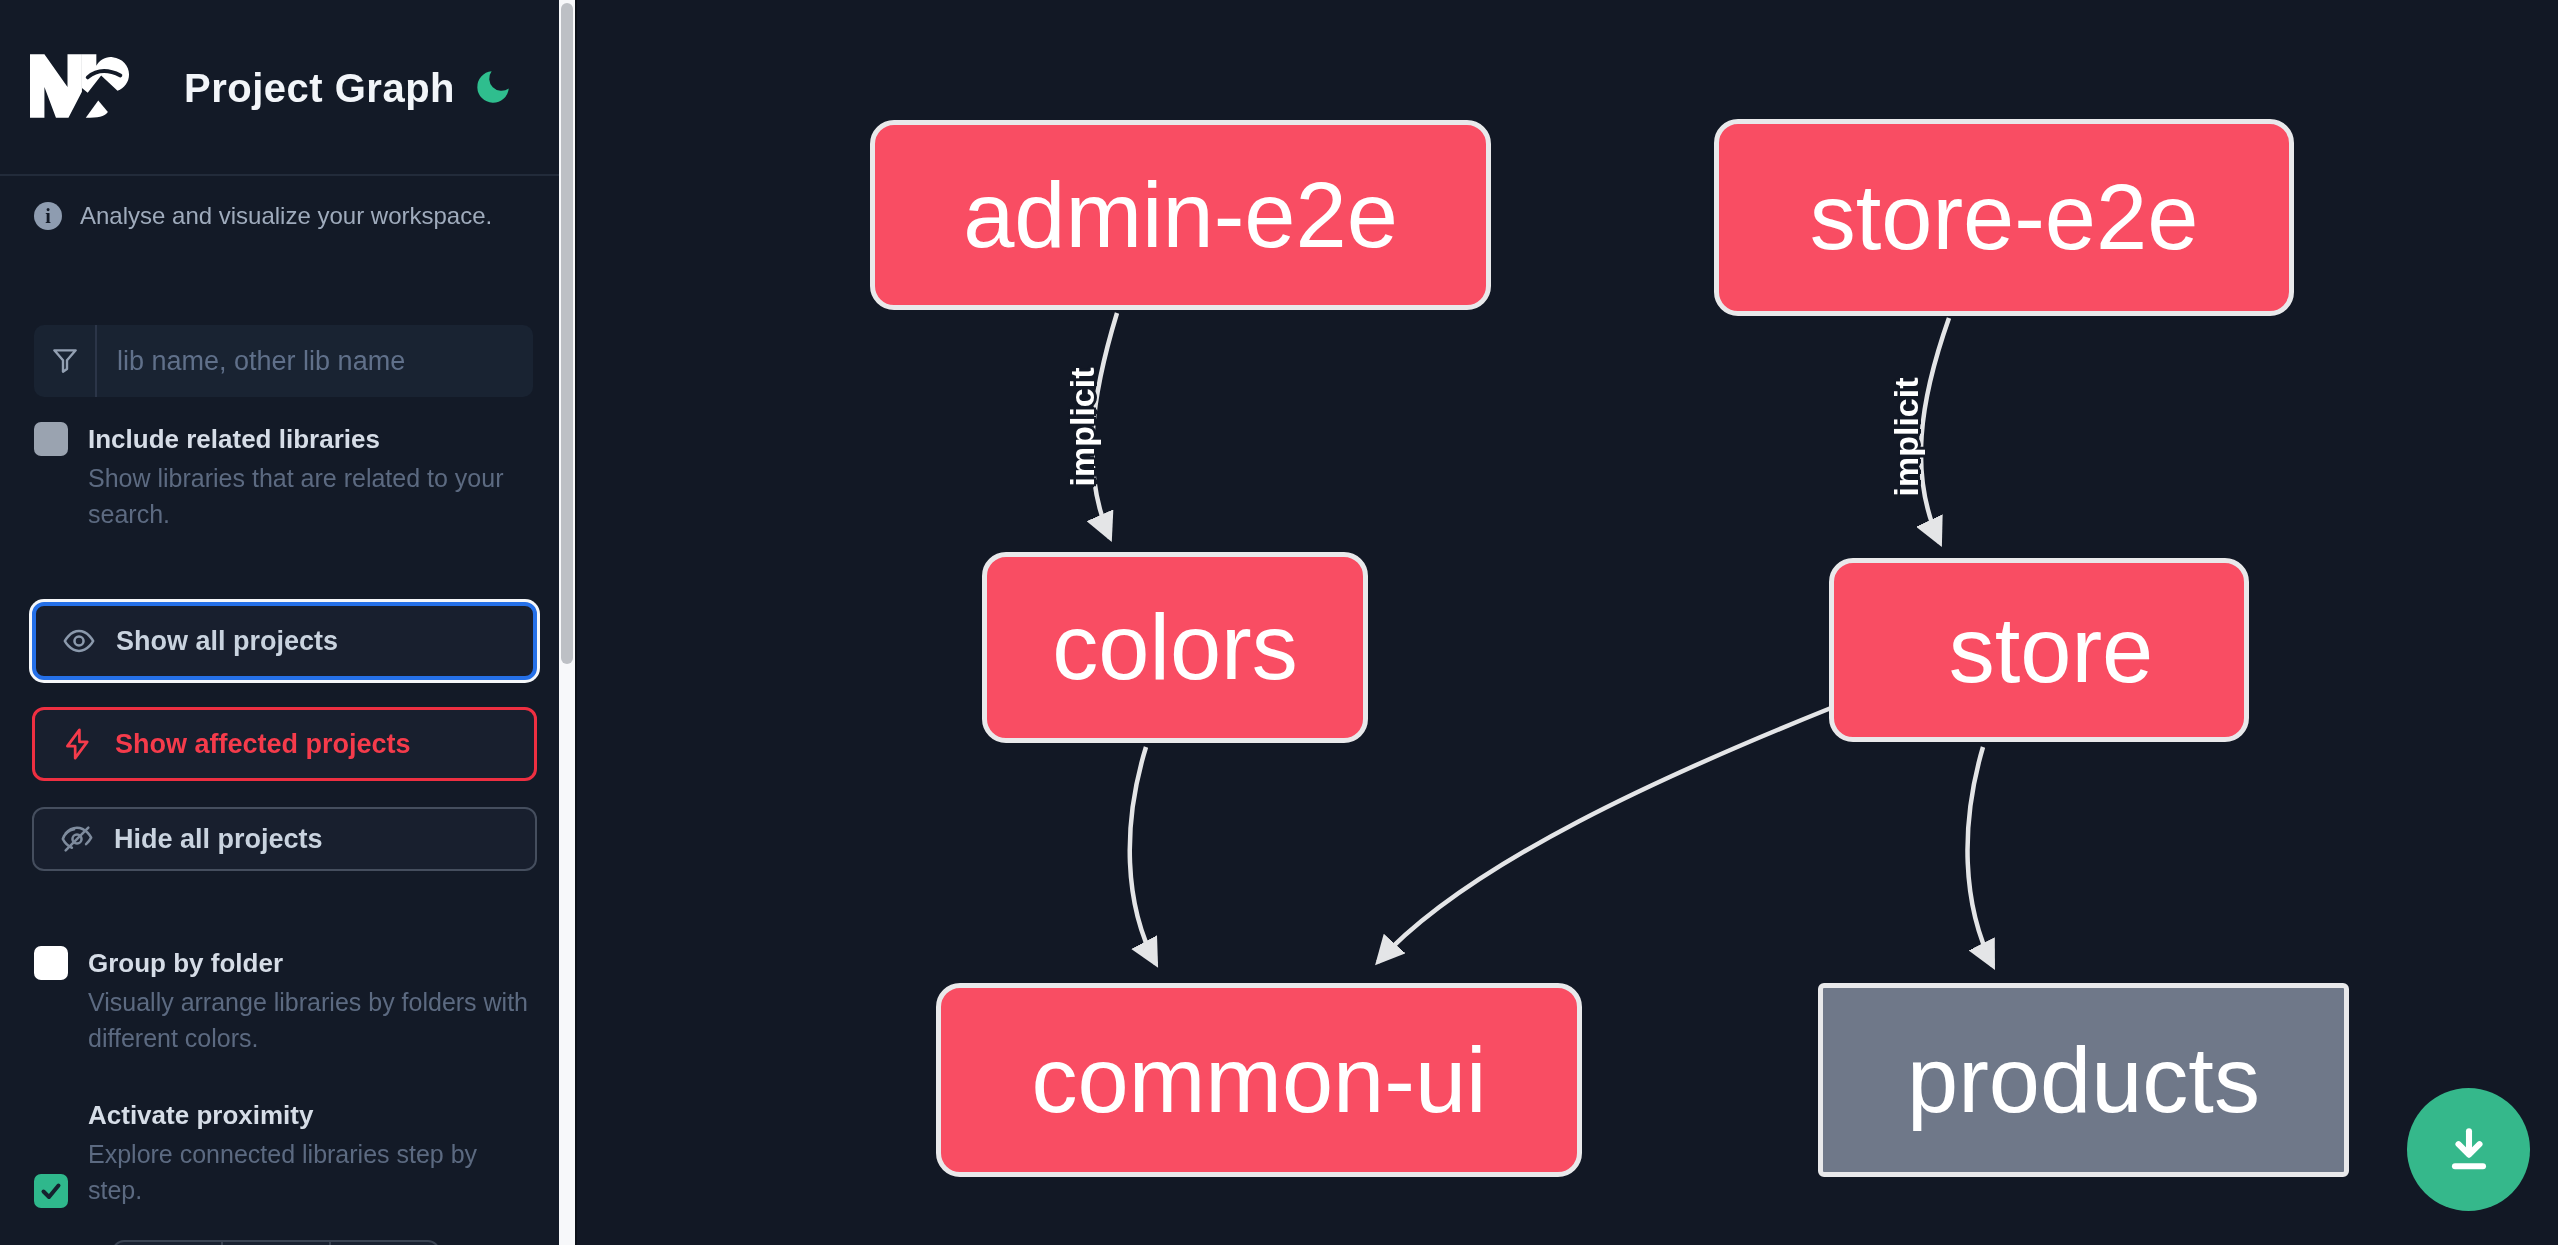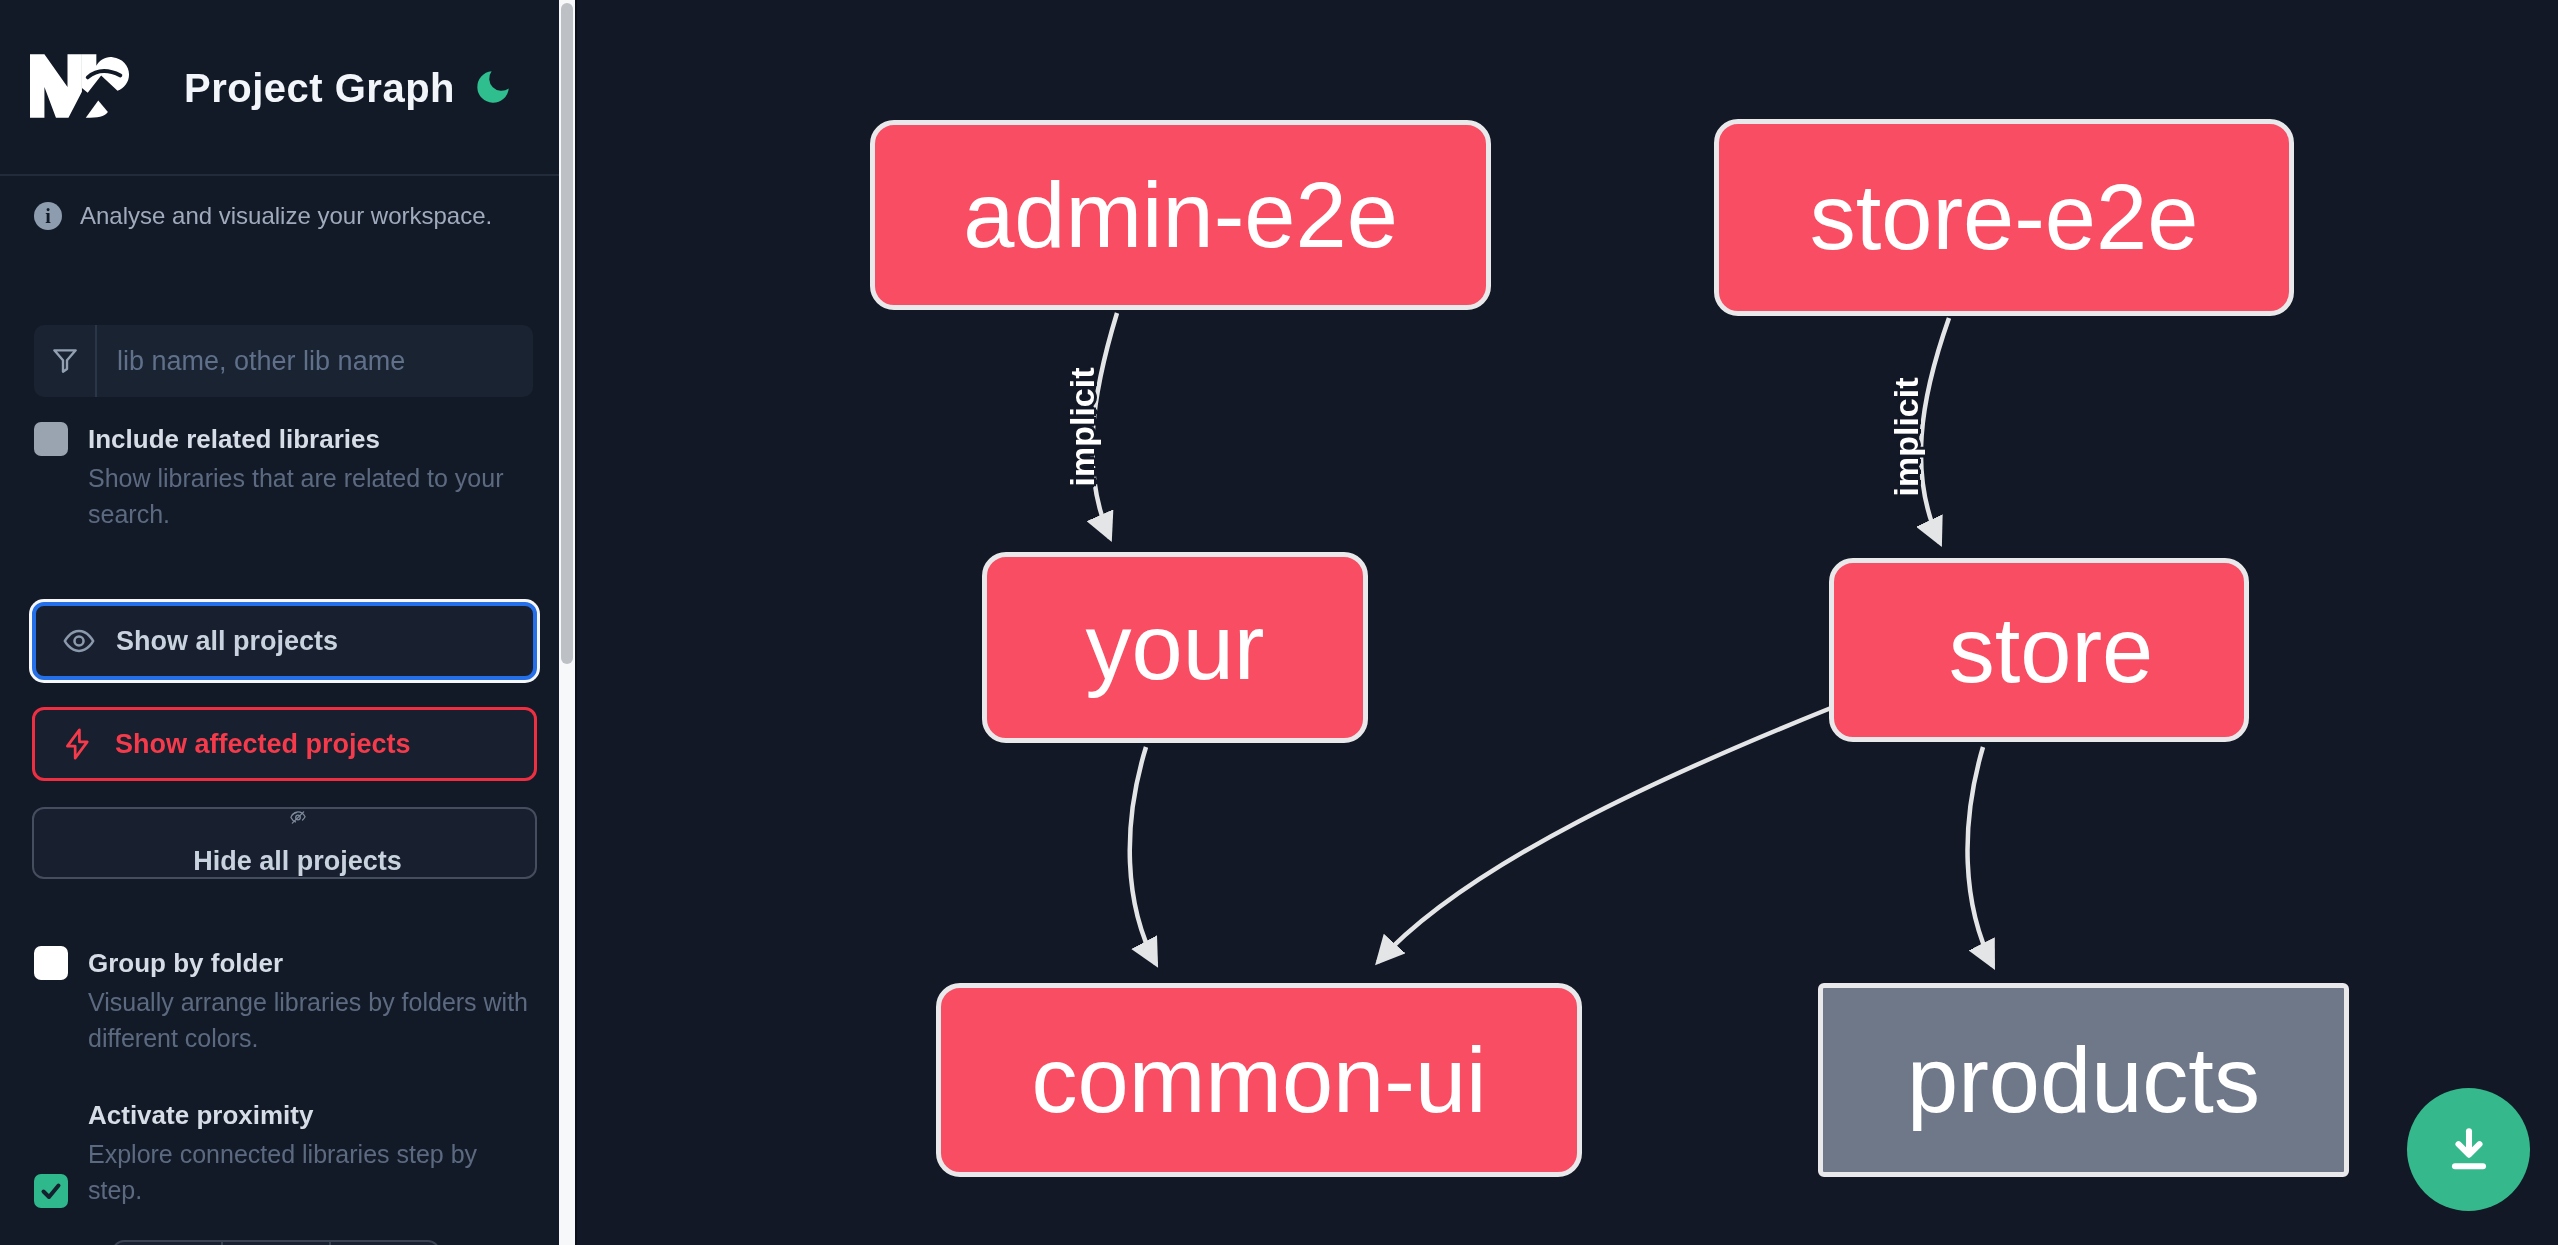--- a/index.html
+++ b/index.html
@@ -34,21 +34,21 @@
   .cb-green{background:#2fb88c;}
   .check-label{font-size:26px;font-weight:700;color:#d6dde7;line-height:38px;}
   .check-desc{font-size:25px;color:#5c6a81;line-height:36px;width:448px;margin-top:2px;}
 
   .btn{position:absolute;left:32px;width:505px;display:flex;align-items:center;gap:20px;
        padding:0 0 0 26px;border-radius:12px;background:#181f2e;cursor:pointer;}
   .btn-label{font-size:27px;font-weight:700;color:#c9d3df;}
   .btn-primary{top:602px;height:78px;border:4px solid #2570e8;box-shadow:0 0 0 3px #f5f7fa;}
   .btn-affected{top:707px;height:74px;border:3px solid #ee2f41;}
   .btn-affected .btn-label{color:#f53b4b;}
-  .btn-hide{top:807px;height:72px;border:2px solid #454e5e;flex-direction:column;}
+  .btn-hide{top:807px;height:64px;border:2px solid #454e5e;}
 
   .segmented{position:absolute;left:112px;top:1240px;width:328px;height:26px;background:#1a2231;
              border:2px solid #3a4352;border-radius:12px 12px 0 0;display:flex;overflow:hidden;}
   .segmented .seg{flex:1;}
   .segmented .seg + .seg{border-left:2px solid #3a4352;}
 
   
   .sb-scroll-track{position:absolute;left:559px;top:0;width:16px;height:1245px;background:#f7f8fa;}
   .sb-scroll-thumb{position:absolute;left:2px;top:3px;width:12px;height:661px;border-radius:7px;background:#bdc0c5;cursor:pointer;}
 
@@ -96,21 +96,21 @@
   <div class="edge-label" style="left:992px;top:406px;">implicit</div>
   <div class="edge-label" style="left:1816px;top:416px;">implicit</div>
 
   <div class="node node-app" style="left:870px;top:120px;width:621px;height:190px;">
     <span>admin-e2e</span>
   </div>
   <div class="node node-app" style="left:1714px;top:119px;width:580px;height:197px;">
     <span>store-e2e</span>
   </div>
   <div class="node node-app" style="left:982px;top:552px;width:386px;height:191px;">
-    <span>your</span>
+    <span>colors</span>
   </div>
   <div class="node node-app" style="left:1829px;top:558px;width:420px;height:184px;padding-left:24px;">
     <span>store</span>
   </div>
   <div class="node node-app" style="left:936px;top:983px;width:646px;height:194px;">
     <span>common-ui</span>
   </div>
   <div class="node node-lib" style="left:1818px;top:983px;width:531px;height:194px;border-radius:6px;">
     <span>products</span>
   </div>

